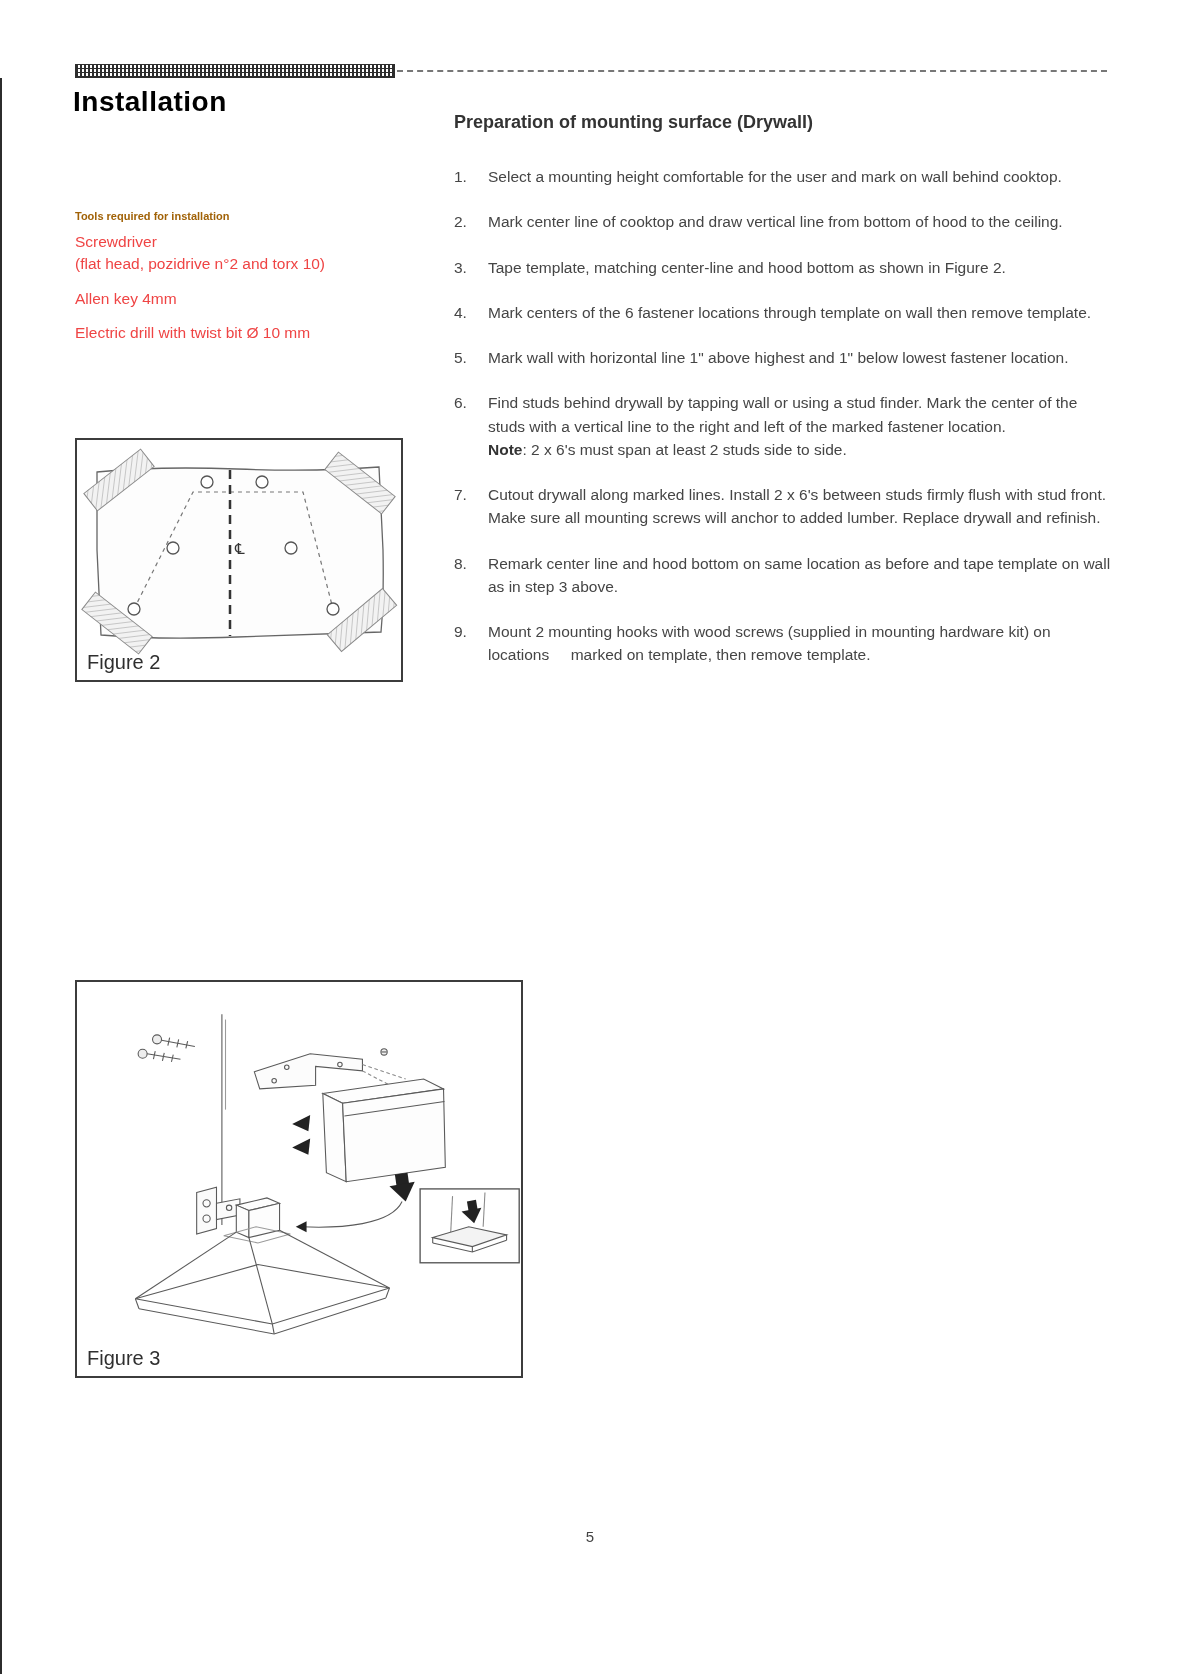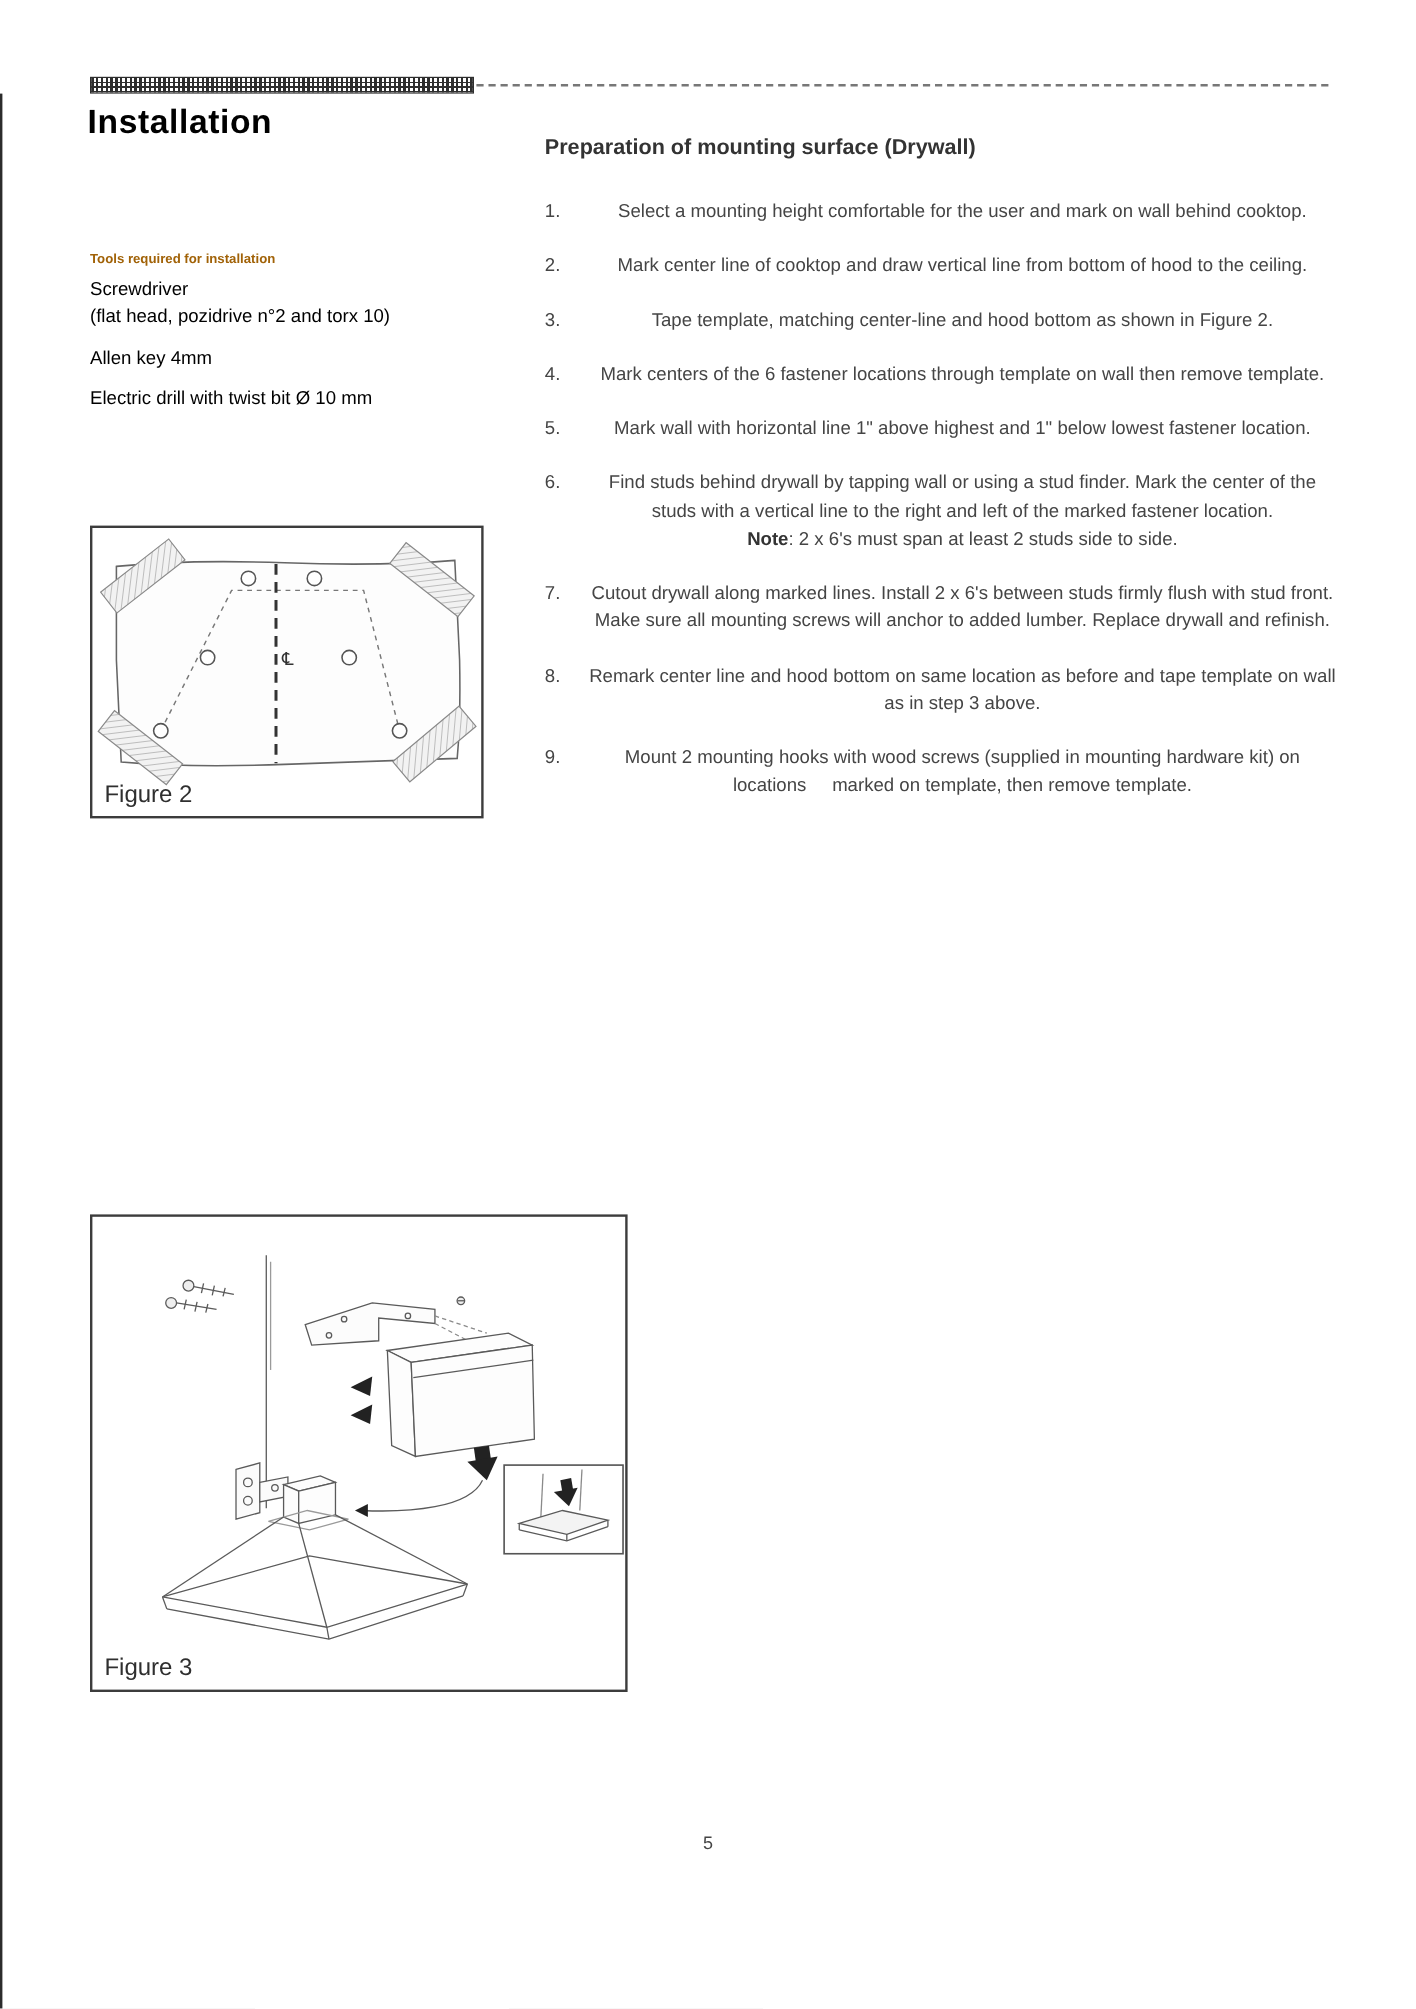--- a/index.html
+++ b/index.html
@@ -18,34 +18,34 @@
       repeating-linear-gradient(90deg,#2e2e2e 0 2px, transparent 2px 4px),
       repeating-linear-gradient(0deg,#2e2e2e 0 1px, #ffffff 1px 4px);
     border:1px solid #2e2e2e;
   }
   .rule-dashes { position:absolute; left:397px; top:70px; width:710px; border-top:2px dashed #777; }
 
   .page-title { position:absolute; left:73px; top:86px; font-size:28px; font-weight:bold; color:#000000; letter-spacing:0.5px; }
 
   .tools { position:absolute; left:75px; top:210px; width:340px; }
   .tools h3 { font-size:11px; color:#a16207; margin-bottom:9px; }
-  .tools p { font-size:15.5px; line-height:1.45; color:#000000; }
+  .tools p { font-size:15.5px; line-height:1.45; color:#ef4444; }
   .tools p.gap { margin-top:12px; }
 
   .figure-box { position:absolute; border:2px solid #3c3c3c; background:#fff; }
   .fig2 { left:75px; top:438px; width:328px; height:244px; }
-  .fig3 { left:75px; top:1012px; width:448px; height:398px;padding-left:44px; }
+  .fig3 { left:75px; top:980px; width:448px; height:398px;padding-left:44px; }
   .fig-caption { position:absolute; left:10px; bottom:6px; font-size:20px; font-weight:normal; color:#2f2f2f; }
   .figure-box svg { display:block; width:100%; height:100%; }
 
   .right-col { position:absolute; left:454px; top:112px; width:662px; }
   .section-heading { font-size:18px; font-weight:bold; color:#333; margin-bottom:32px; }
   .step { display:flex; margin-bottom:22px; font-size:15.5px; line-height:1.5; color:#454545; }
   .step .num { width:34px; flex:0 0 34px; }
-  .step .txt { flex:1;text-align:center; }
+  .step .txt { flex:1; }
   .step .note b { color:#333; }
 
   .page-number { position:absolute; top:1528px; left:0; width:100%; text-align:center; font-size:15px; color:#444; }
 </style>
 </head>
 <body>
 
 <div class="page">
 
   <div class="scan-edge"></div>

